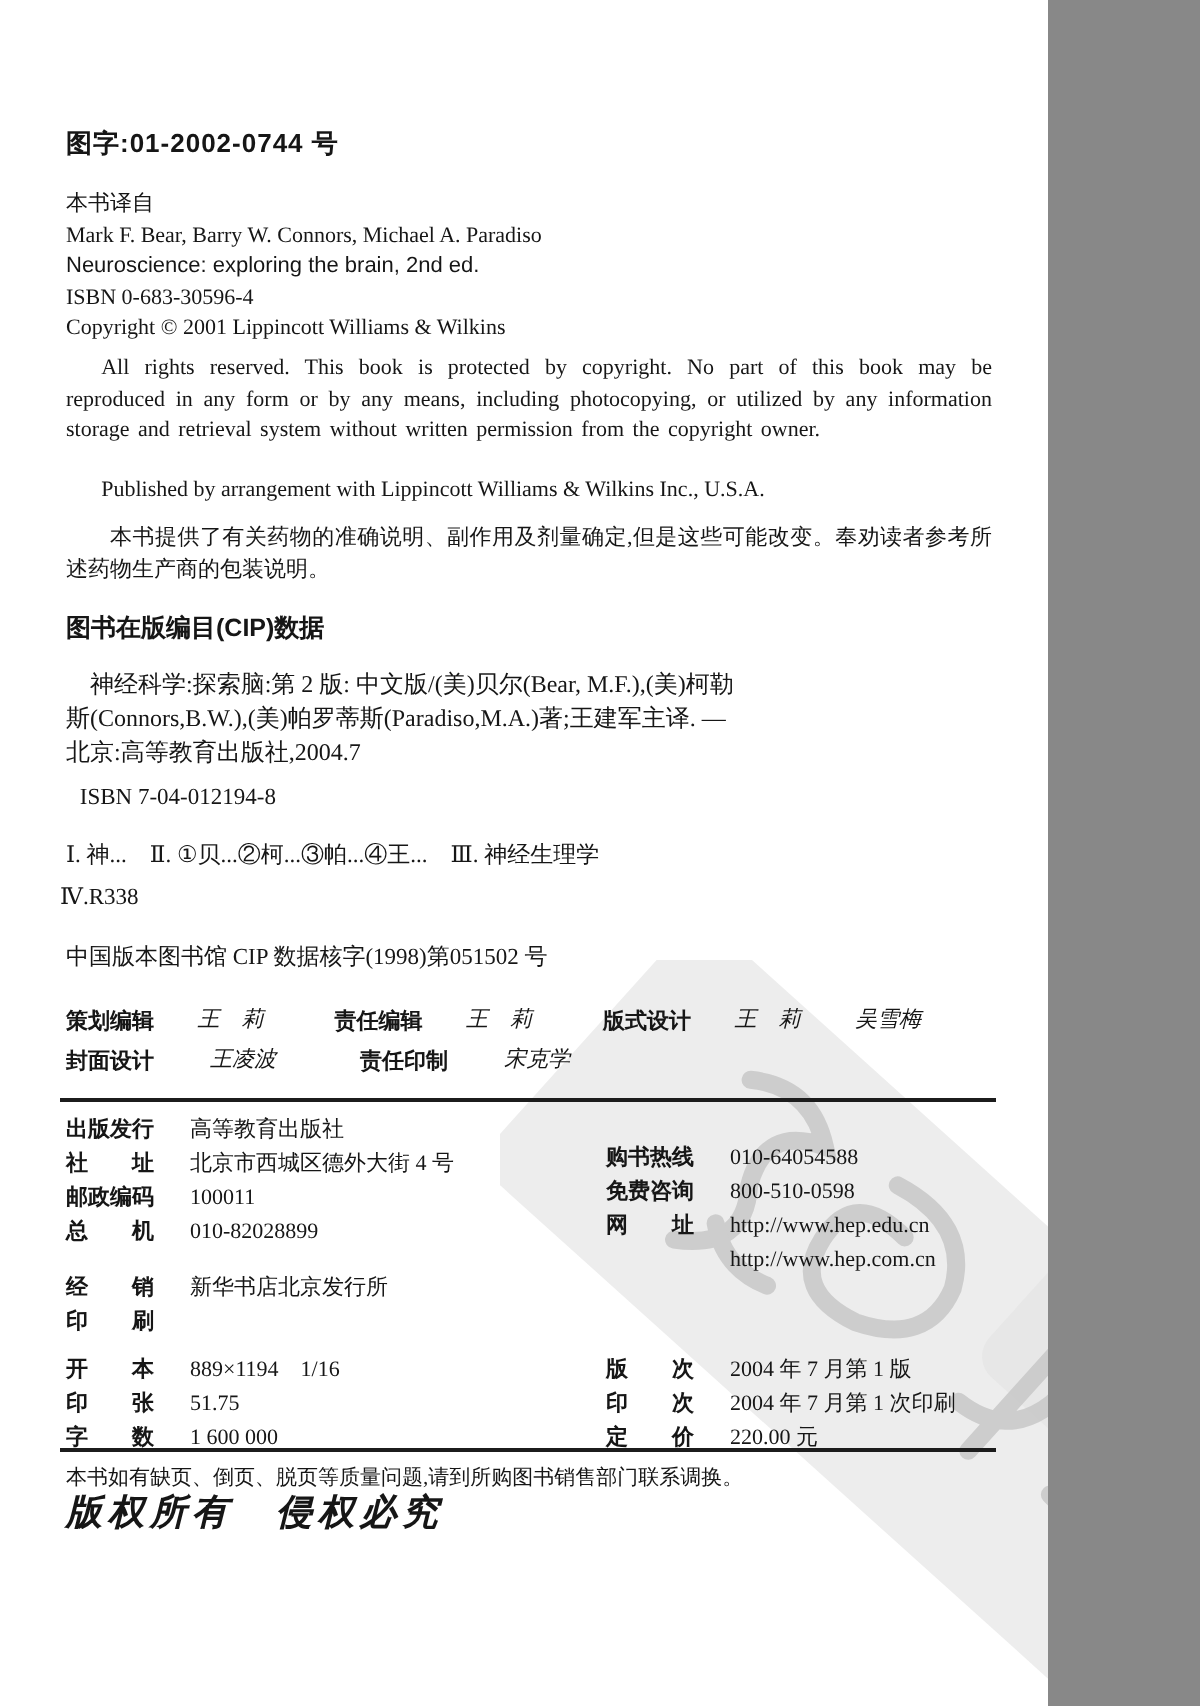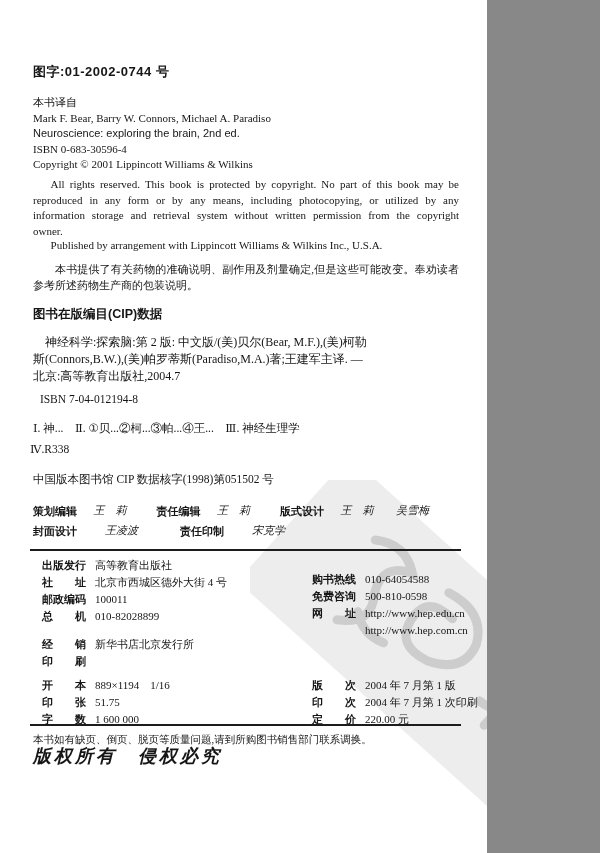--- a/index.html
+++ b/index.html
@@ -1,17 +1,17 @@
 <!DOCTYPE html>
 <html><head>
 <meta charset="utf-8">
 <style>
   html,body{margin:0;padding:0;background:#888;}
   .page{
-    position:relative;width:487px;height:853px;background:#ffffff;
+    position:relative;width:524px;height:853px;background:#ffffff;
     color:#161616;overflow:hidden;
     font-family:"Liberation Serif","DejaVu Serif",serif;
     font-size:11px;line-height:15px;
   }
   .sec{position:absolute;left:33px;right:28px;z-index:2;margin:0;}
   .sans{font-family:"Liberation Sans","DejaVu Sans",sans-serif;}
   .bold{font-weight:700;}
   
   .reg{top:64px;font-size:13px;letter-spacing:.5px;}
   
@@ -33,21 +33,21 @@
   .ed-row{display:flex;}
   .ed-row .lbl{font-family:"Liberation Sans","DejaVu Sans",sans-serif;font-weight:700;width:72px;}
   .ed-row .nm{font-style:italic;width:75px;font-family:Liberation Mono, monospace;}
   .ed-row .nm.wide{width:66px;}
   
   .rule{position:absolute;left:30px;right:26px;border-top:2px solid #1c1c1c;z-index:2;}
   .rule1{top:549px;}
   .rule2{top:724px;}
   
   .col{position:absolute;z-index:2;}
-  .col .row{display:flex;line-height:17px;text-align:center;}
+  .col .row{display:flex;line-height:17px;}
   .col .lbl{font-family:"Liberation Sans","DejaVu Sans",sans-serif;font-weight:700;width:62px;flex:none;}
   .col .val{white-space:nowrap;}
   .pub-left{left:33px;top:557px;}
   .pub-right{left:303px;top:571px;}
   .pub-left .row.spacer-before{margin-top:11px;}
   .met-left{left:33px;top:677px;}
   .met-right{left:303px;top:677px;}
   
   .quality{top:732px;font-size:10.5px;}
   .claim{top:749px;font-weight:700;font-style:italic;font-size:18px;letter-spacing:3px;}
@@ -150,21 +150,21 @@
     </div>
   </div>
 
   <div class="col pub-right">
     <div class="row">
       <span class="lbl">购书热线</span>
       <span class="val">010-64054588</span>
     </div>
     <div class="row">
       <span class="lbl">免费咨询</span>
-      <span class="val">500-810-0598</span>
+      <span class="val">800-510-0598</span>
     </div>
     <div class="row">
       <span class="lbl">网　　址</span>
       <span class="val">http://www.hep.edu.cn</span>
     </div>
     <div class="row">
       <span class="lbl"></span>
       <span class="val">http://www.hep.com.cn</span>
     </div>
   </div>

